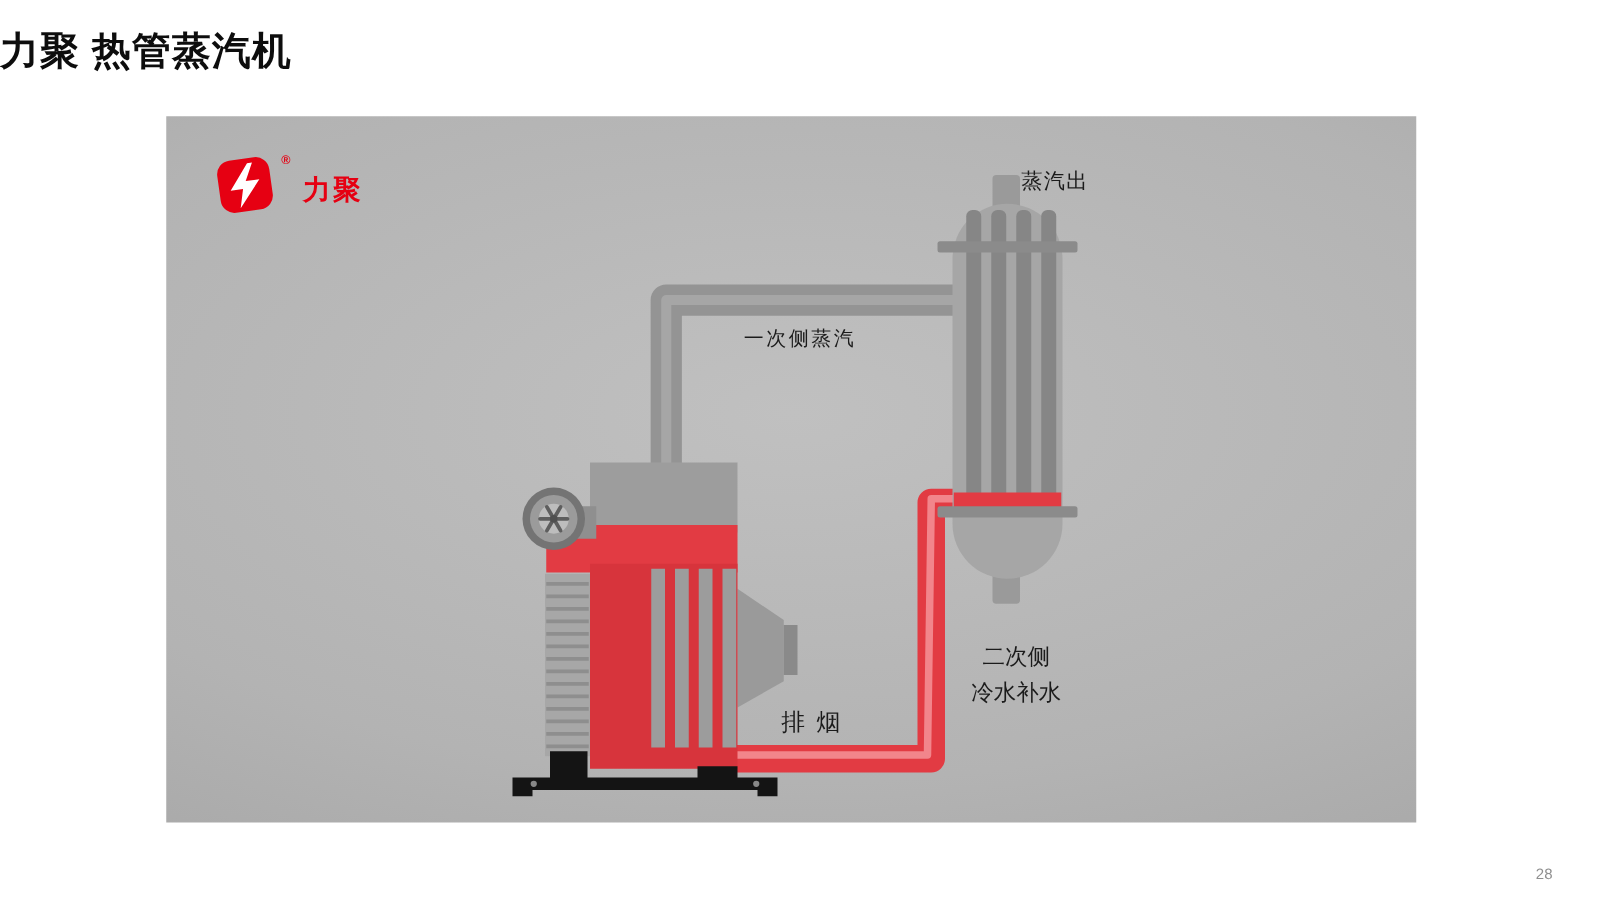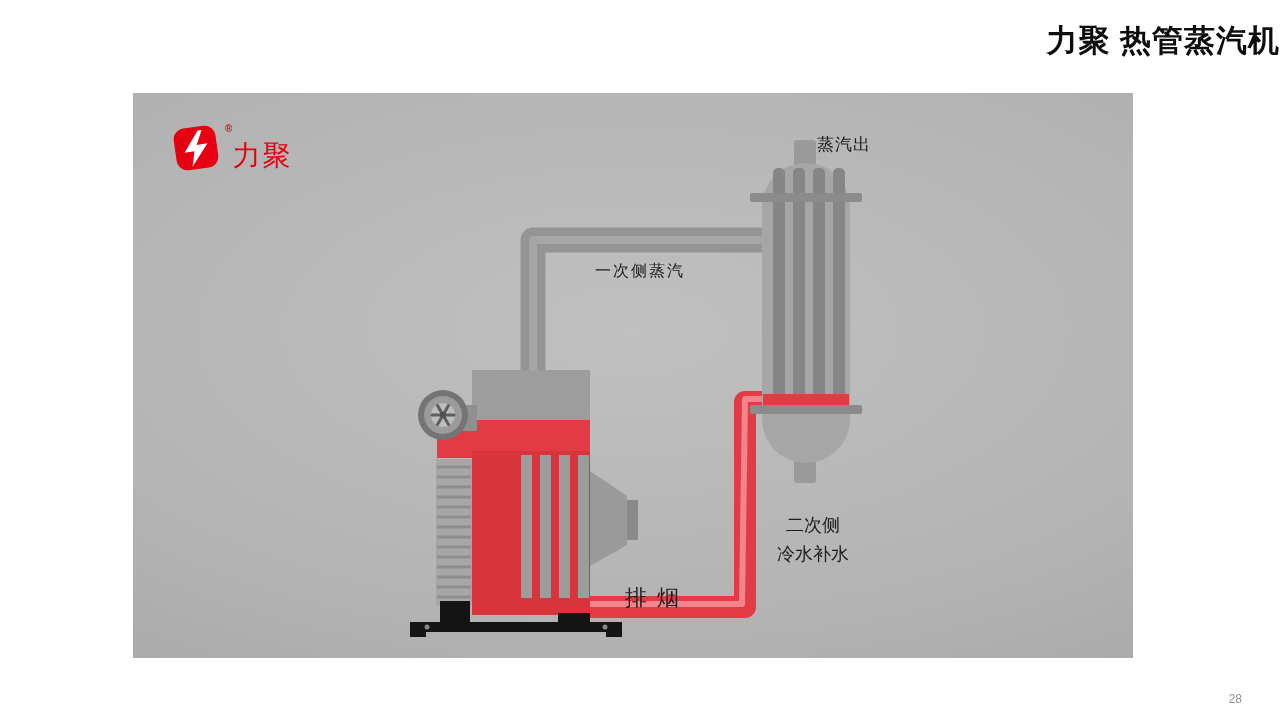--- a/index.html
+++ b/index.html
@@ -1,41 +1,41 @@
 <!DOCTYPE html>
 <html style="--panel-background: #b3b3b3; --hot-red: #e23b43; --hot-red-deep: #d7343c; --metal-gray: #9d9d9d; --pipe-gray: #949494; --dark-base: #141414; --brand-red: #e60012;"><head>
 <meta charset="utf-8">
 <style>
   * { margin:0; padding:0; box-sizing:border-box; }
   html,body { width:1280px; height:720px; background:#ffffff; overflow:hidden;
               font-family:"Liberation Sans","DejaVu Sans",sans-serif; }
   .slide { position:relative; width:1280px; height:720px; background:#ffffff; }
 
-  .slide-title { position:absolute; top:20px; left:0; width:100%; text-align:right;
+  .slide-title { position:absolute; top:20px; left:0; width:100%; text-align:left;
                  font-size:31px; font-weight:700; color:#0d0d0d; letter-spacing:1px; }
 
   .panel { position:absolute; left:133px; top:93px; width:1000px; height:565px;
            background: radial-gradient(115% 95% at 50% 42%,
                        #c0c0c0 0%, var(--panel-background,#b3b3b3) 55%, #a0a0a0 100%); }
 
   .diagram-svg { position:absolute; left:0; top:0; width:1000px; height:565px; }
 
   .logo { position:absolute; left:36px; top:28px; display:flex; align-items:flex-start; }
-  .logo-text { font-size:28px; font-weight:400; color:var(--brand-red,#e60012);
-               margin-top:16px; letter-spacing:2px; }
+  .logo-text { font-size:22px; font-weight:700; color:var(--brand-red,#e60012);
+               margin-left:10px; margin-top:16px; letter-spacing:2px; }
   .registered { font-size:10px; font-weight:700; color:var(--brand-red,#e60012);
                 margin-left:2px; margin-top:2px; }
 
   .dlabel { position:absolute; color:#1b1b1b; font-weight:400; }
   .multiline { white-space:pre-line; }
   #label-steam-out   { left:684px; top:40px;  font-size:17px; letter-spacing:1px; }
   #label-primary-steam { left:462px; top:168px; font-size:16px; letter-spacing:2px;text-align:right; }
   #label-burner      { left:266px; top:349px; width:48px; font-size:18px;
                        line-height:36px; text-align:center; }
-  #label-exhaust     { left:492px; top:490px; font-size:22px; letter-spacing:2px; }
+  #label-exhaust     { left:492px; top:472px; font-size:19px; letter-spacing:2px; }
   #label-secondary   { left:626px; top:418px; width:108px; font-size:18px;
                        line-height:29px; text-align:center; }
 
   .page-number { position:absolute; right:38px; bottom:14px; font-size:12px; color:#8f8f8f; }
 
   
   .hot       { fill: var(--hot-red,#e23b43); }
   .hot-deep  { fill: var(--hot-red-deep,#d7343c); }
   .pipe-hot  { stroke: var(--hot-red,#e23b43); }
   .base-dark { fill: var(--dark-base,#141414); }

